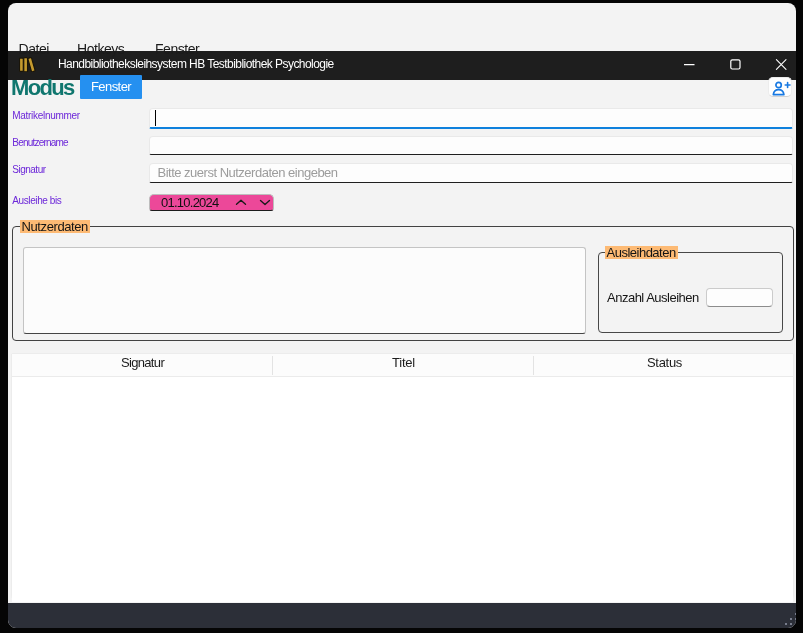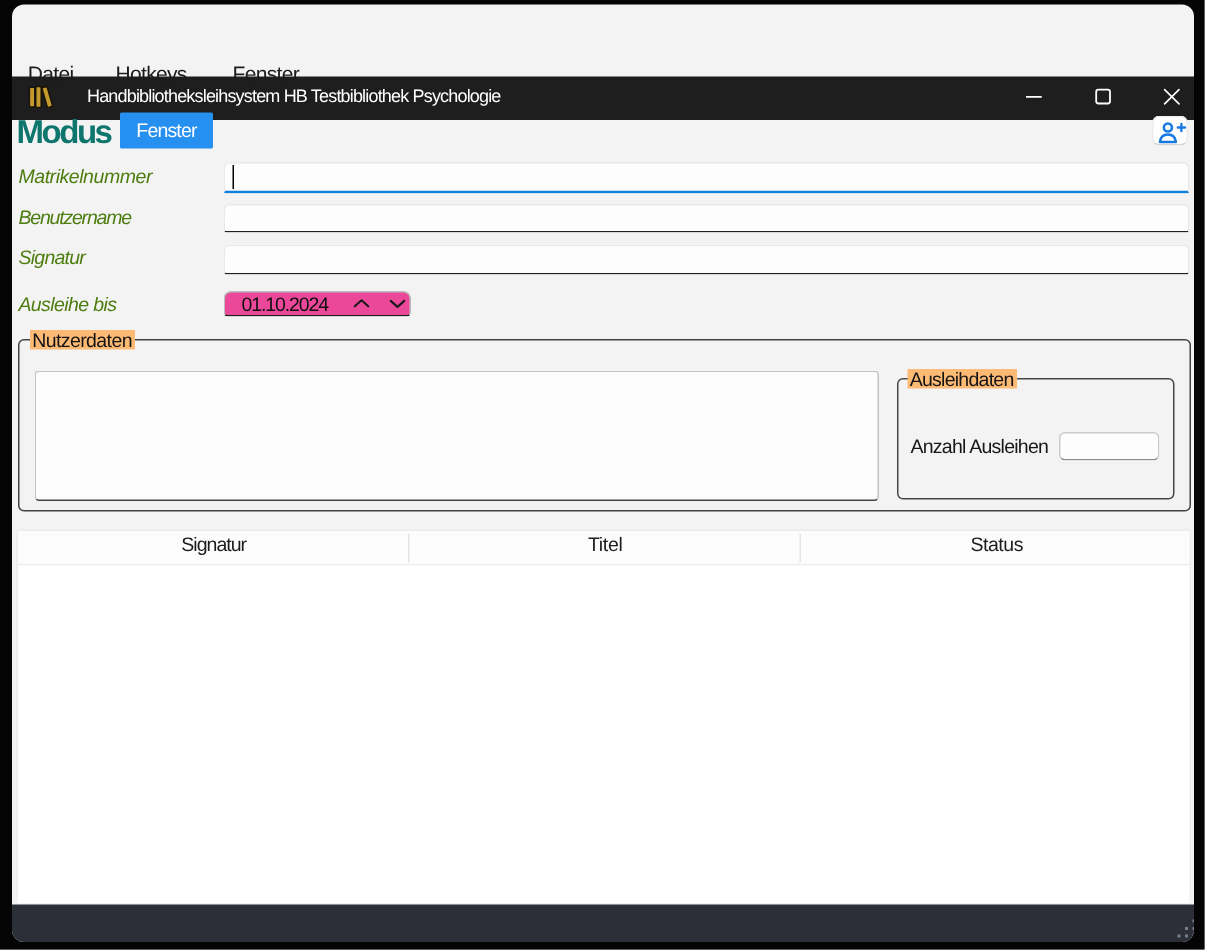--- a/index.html
+++ b/index.html
@@ -36,21 +36,21 @@
   #mode-button {
     position:absolute; left:72px; top:72px; width:62px; height:24px;
     background:#2590f0; color:#ffffff; font-size:13px; letter-spacing:-0.55px;
     text-align:center; line-height:24px; border:none; border-radius:1px;
   }
   #add-user-button {
     position:absolute; left:760px; top:74px; width:24px; height:20px;
     background:#fefefe; border:1px solid #ececec; border-bottom-color:#d2d2d2; border-radius:5px;
   }
   
-  .form-label { position:absolute; left:4.3px; font-size:13px; color:#4d7c0f; white-space:nowrap;font-style:italic; }
+  .form-label { position:absolute; left:4.3px; font-size:10px; color:#6d28d9; white-space:nowrap; }
   #label-matrikel { top:107px; letter-spacing:-0.30px; }
   #label-benutzer { top:134px; letter-spacing:-0.80px; }
   #label-signatur { top:161px; letter-spacing:-0.50px; }
   #label-ausleihe { top:192px; letter-spacing:-0.40px; }
   .tfield {
     position:absolute; left:141px; width:644px; height:20px;
     background:#fdfdfd; border:1px solid #e9e9e9; border-radius:4px 4px 2px 2px;
     font-size:13px; color:#101010;
   }
   #field-matrikel { top:104.5px; height:21.5px; border-bottom:2px solid #0f81dd; border-radius:4px 4px 2px 2px; }
@@ -153,20 +153,21 @@
 
     <span class="form-label" id="label-matrikel">Matrikelnummer</span>
     <div class="tfield" id="field-matrikel"></div>
     <div id="caret"></div>
 
     <span class="form-label" id="label-benutzer">Benutzername</span>
     <div class="tfield" id="field-benutzer"></div>
 
     <span class="form-label" id="label-signatur">Signatur</span>
     <div class="tfield" id="field-signatur"></div>
+    <span id="placeholder-signatur">Bitte zuerst Nutzerdaten eingeben</span>
 
     <span class="form-label" id="label-ausleihe">Ausleihe bis</span>
     <div id="date-control">
       <span id="date-value">01.10.2024</span>
       <div class="spin" id="spin-up">
         <svg width="18" height="15" viewBox="0 0 18 15">
           <path d="M4.5 9.2 L9 5.2 L13.5 9.2" fill="none" stroke="#1a1a1a" stroke-width="1.4" stroke-linecap="round" stroke-linejoin="round"></path>
         </svg>
       </div>
       <div class="spin" id="spin-down">

